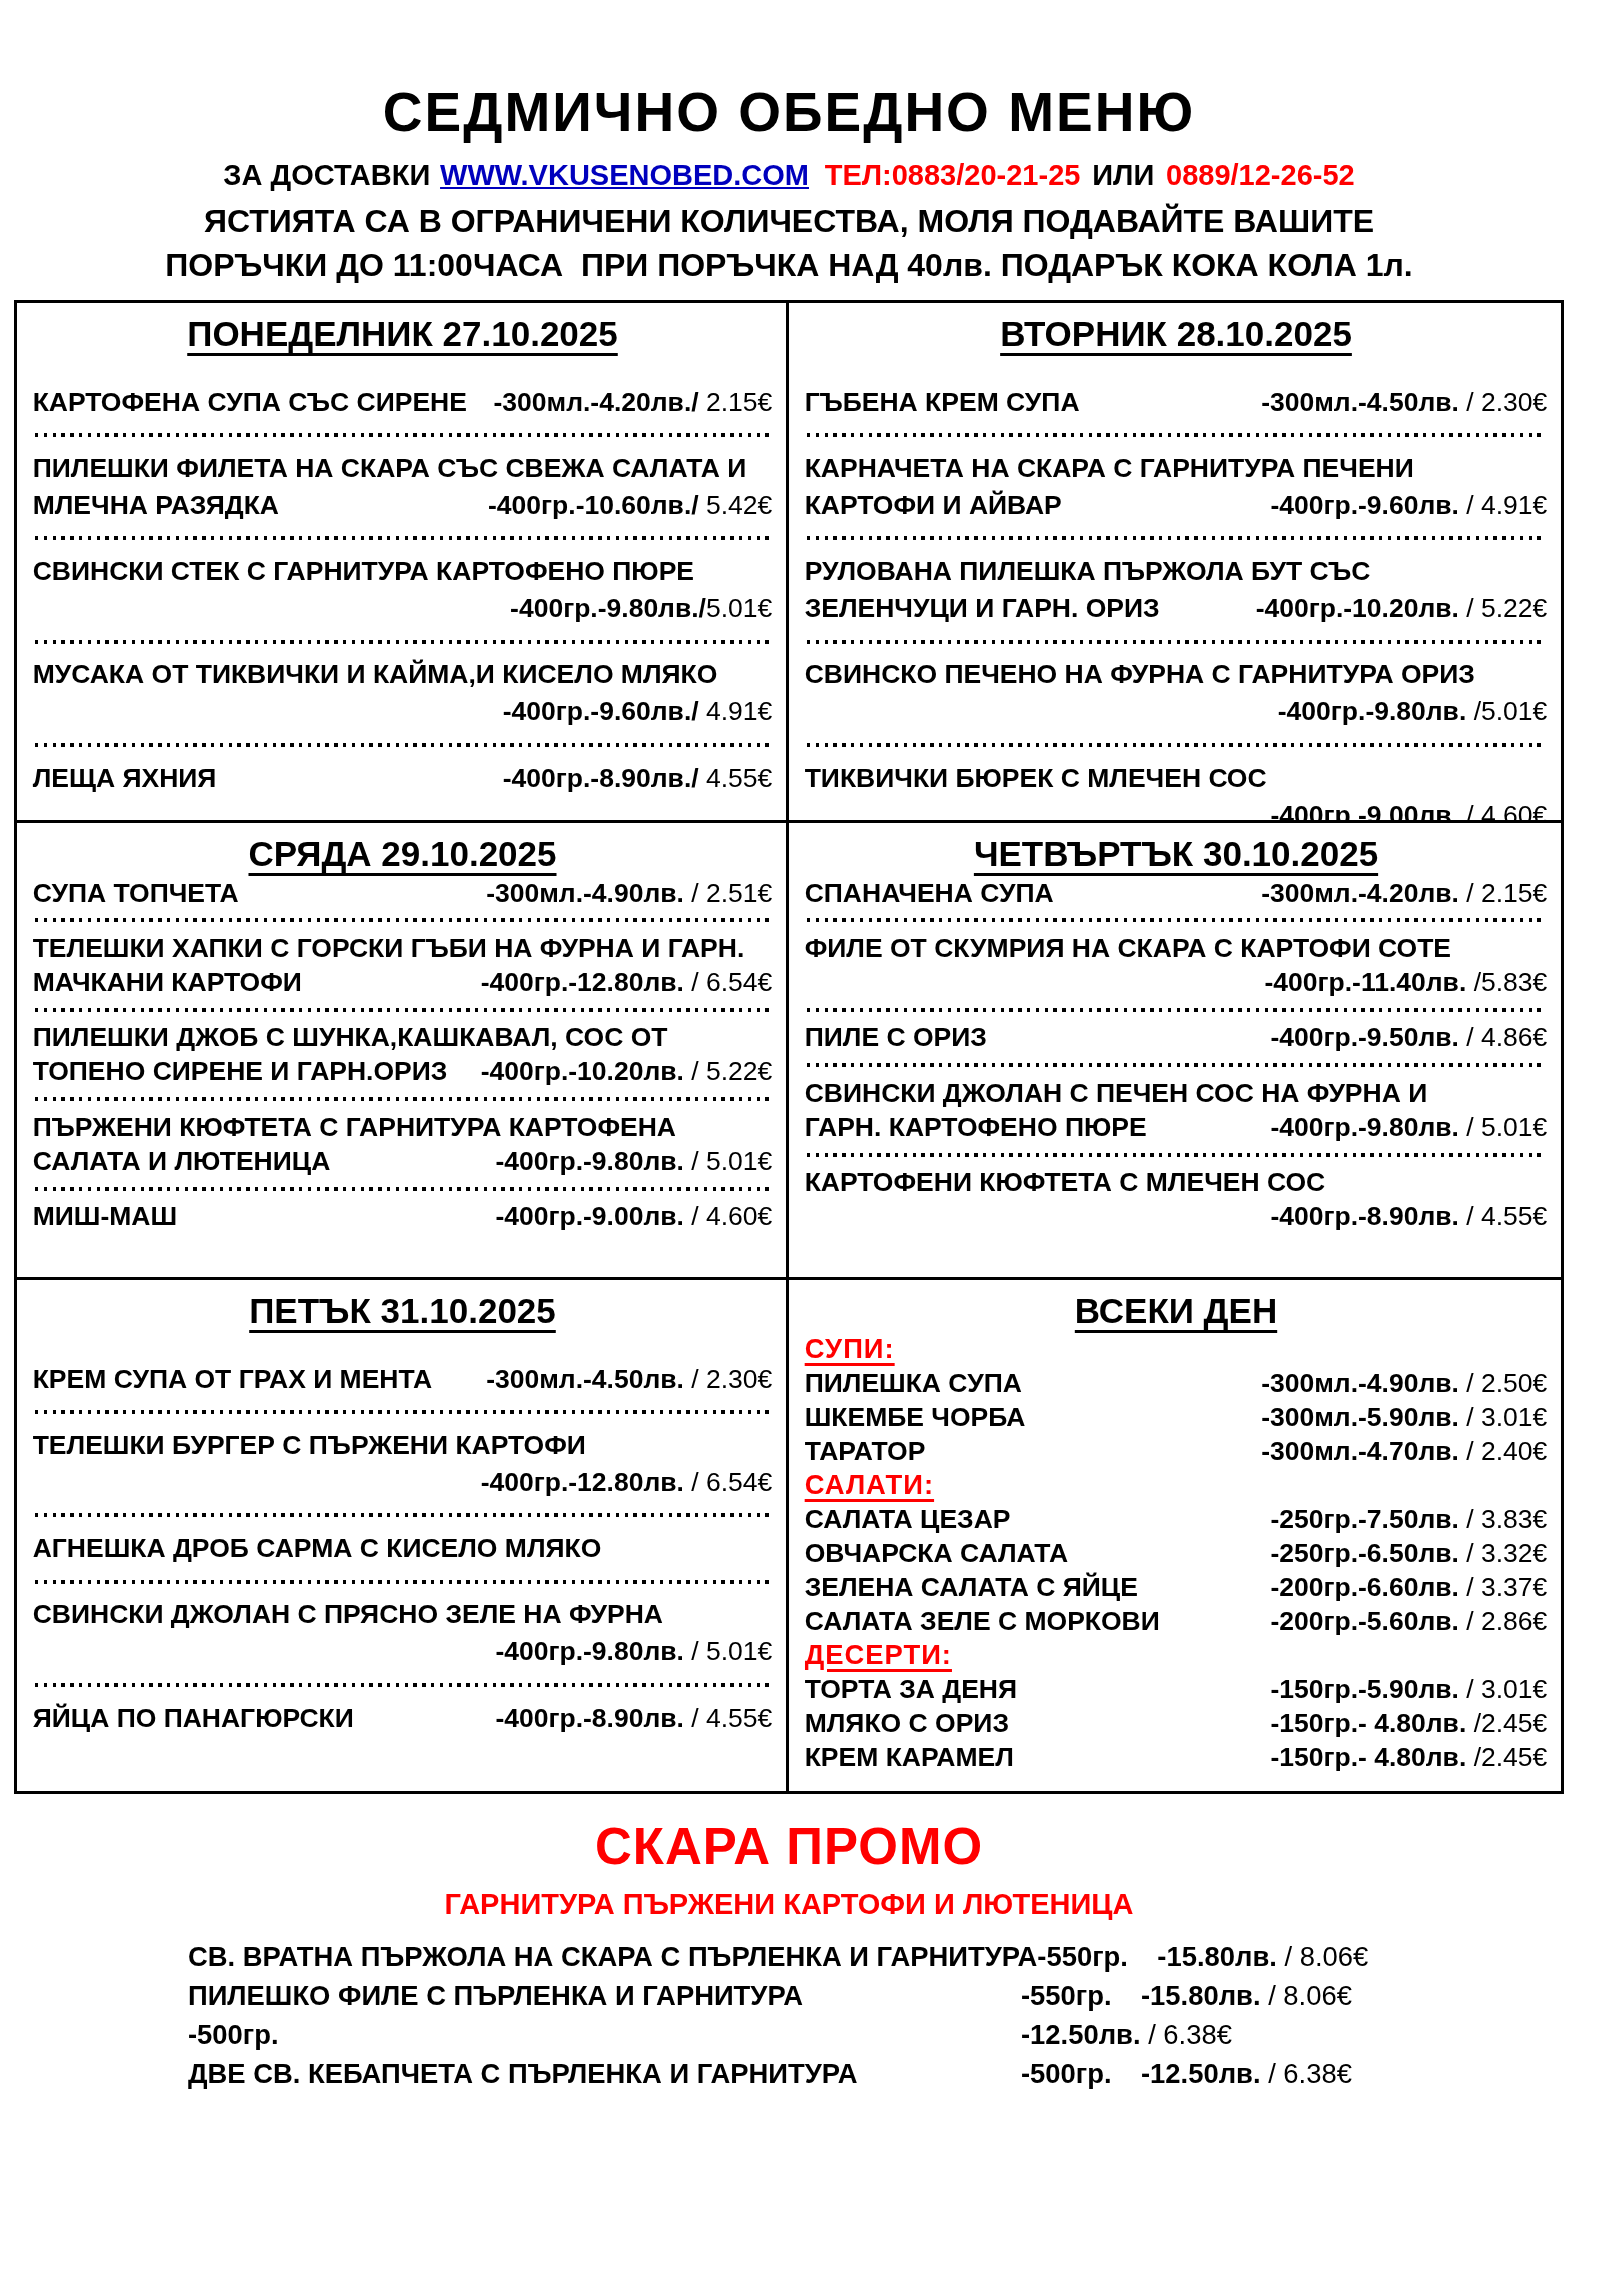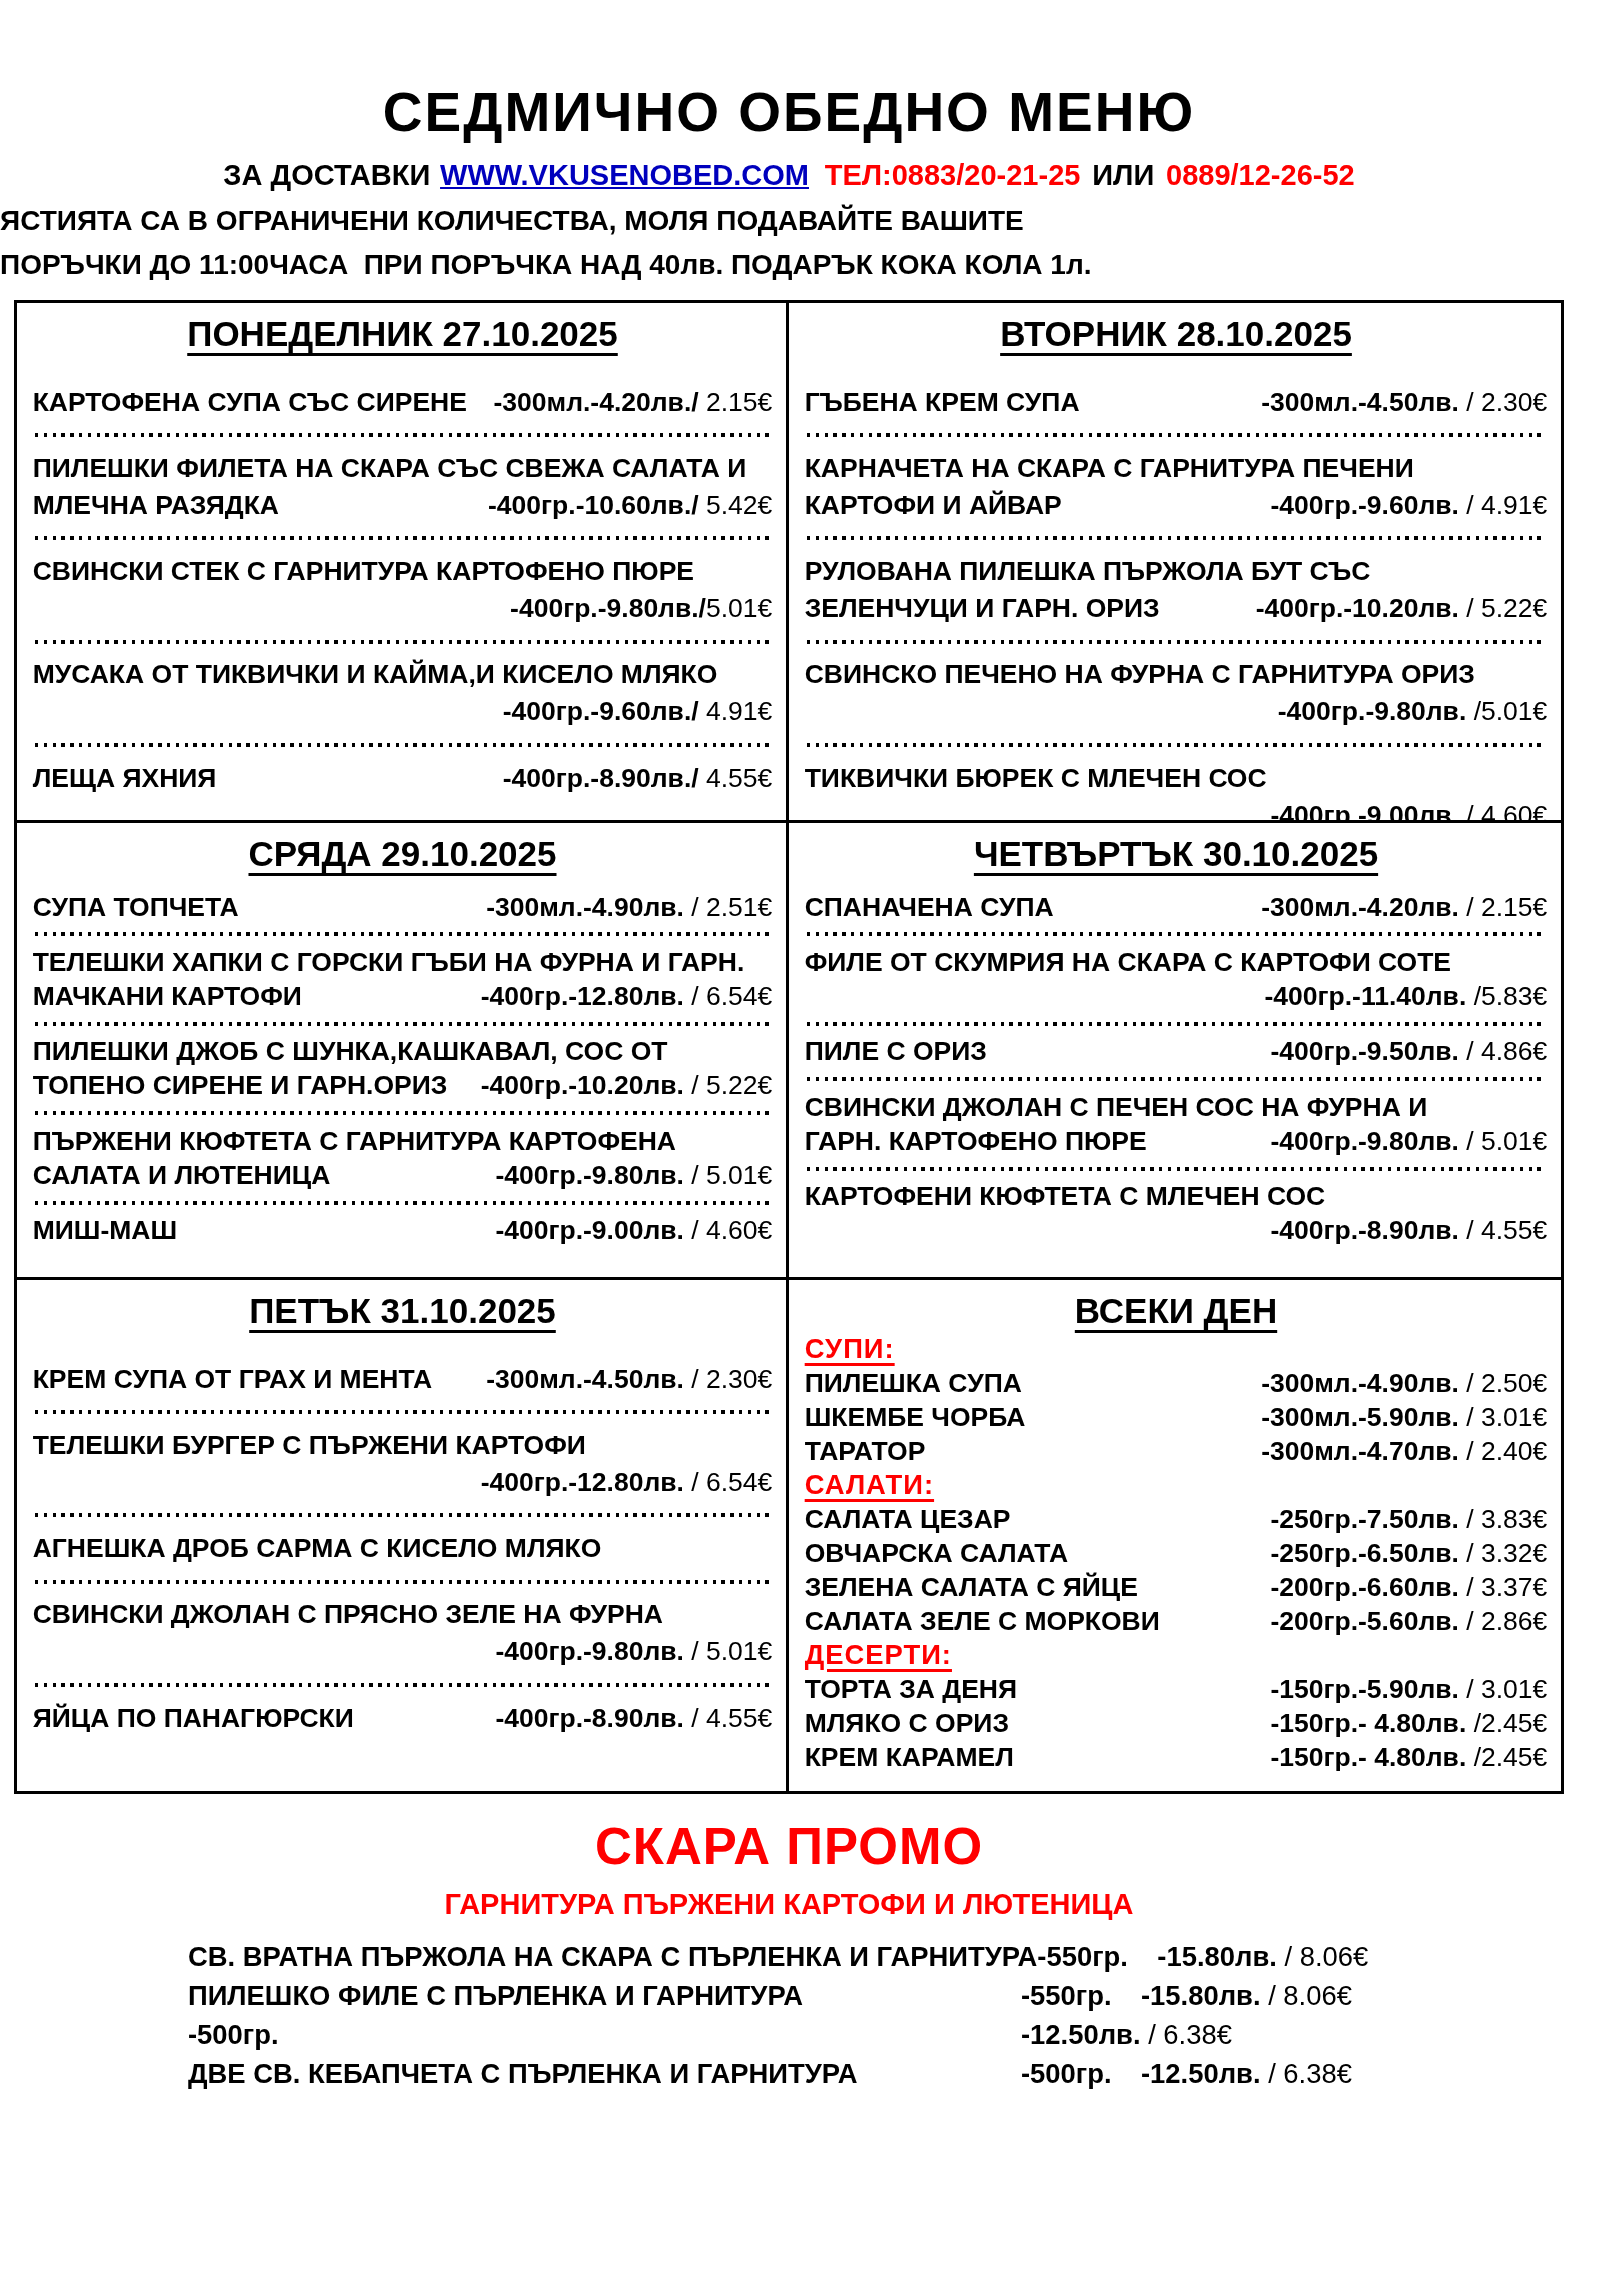--- a/index.html
+++ b/index.html
@@ -4,32 +4,32 @@
 <style>
   html,body{margin:0;padding:0;background:#fff;}
   .page{position:relative;width:1578px;height:2293px;background:#fff;overflow:hidden;
         font-family:"Liberation Sans","DejaVu Sans",sans-serif;font-weight:bold;color:#000;}
   .title{padding-top:84px;text-align:center;font-size:55px;line-height:1.05;letter-spacing:2px;}
   .contact{text-align:center;font-size:29px;margin-top:17.6px;white-space:nowrap;}
   .contact .lbl{margin-right:9.8px;}
   .contact .link{color:#0000bd;text-decoration:underline;margin-right:15.7px;}
   .contact .red{color:#ff0000;}
   .contact .or{margin:0 11.8px;}
-  .note{text-align:left;font-size:28px;line-height:38px;white-space:pre-wrap;margin-top:5.9px;}
+  .note{text-align:center;font-size:32px;line-height:38px;white-space:pre-wrap;margin-top:5.9px;}
   .note.first{margin-top:9.8px;}
 
   .menu-table{width:1544px;margin:15.7px auto 0;border:3.9px solid #000;
               display:grid;grid-template-columns:1fr 1fr;grid-template-rows:520px 457px 511px;}
   .cell{border-right:3.9px solid #000;border-bottom:3.9px solid #000;padding:7.8px 13.7px 0 15.7px;overflow:hidden;}
   .cell.lastcol{border-right:none;}
   .cell.lastrow{border-bottom:none;}
 
   .day-title{text-align:center;font-size:35px;line-height:1.2;text-decoration:underline;
              text-decoration-thickness:2.9px;text-underline-offset:6.9px;margin-top:2px;margin-bottom:29px;}
-  .tight .day-title{margin-bottom:15px;text-decoration:underline;}
+  .tight .day-title{margin-bottom:1px;text-decoration:underline;}
   .ed .day-title{margin-bottom:0;}
 
   .row{display:flex;justify-content:space-between;align-items:baseline;font-size:26.5px;line-height:37px;}
   .tight .row{line-height:34px;}
   .nm{white-space:nowrap;}
   .pr{white-space:nowrap;}
   .pr .lv{font-weight:bold;}
   .eur{font-weight:normal;}
   .dots{height:3.9px;margin:12.7px 2px;
         background:repeating-linear-gradient(90deg,#000 0 3.4px,transparent 3.4px 8.8px);}

